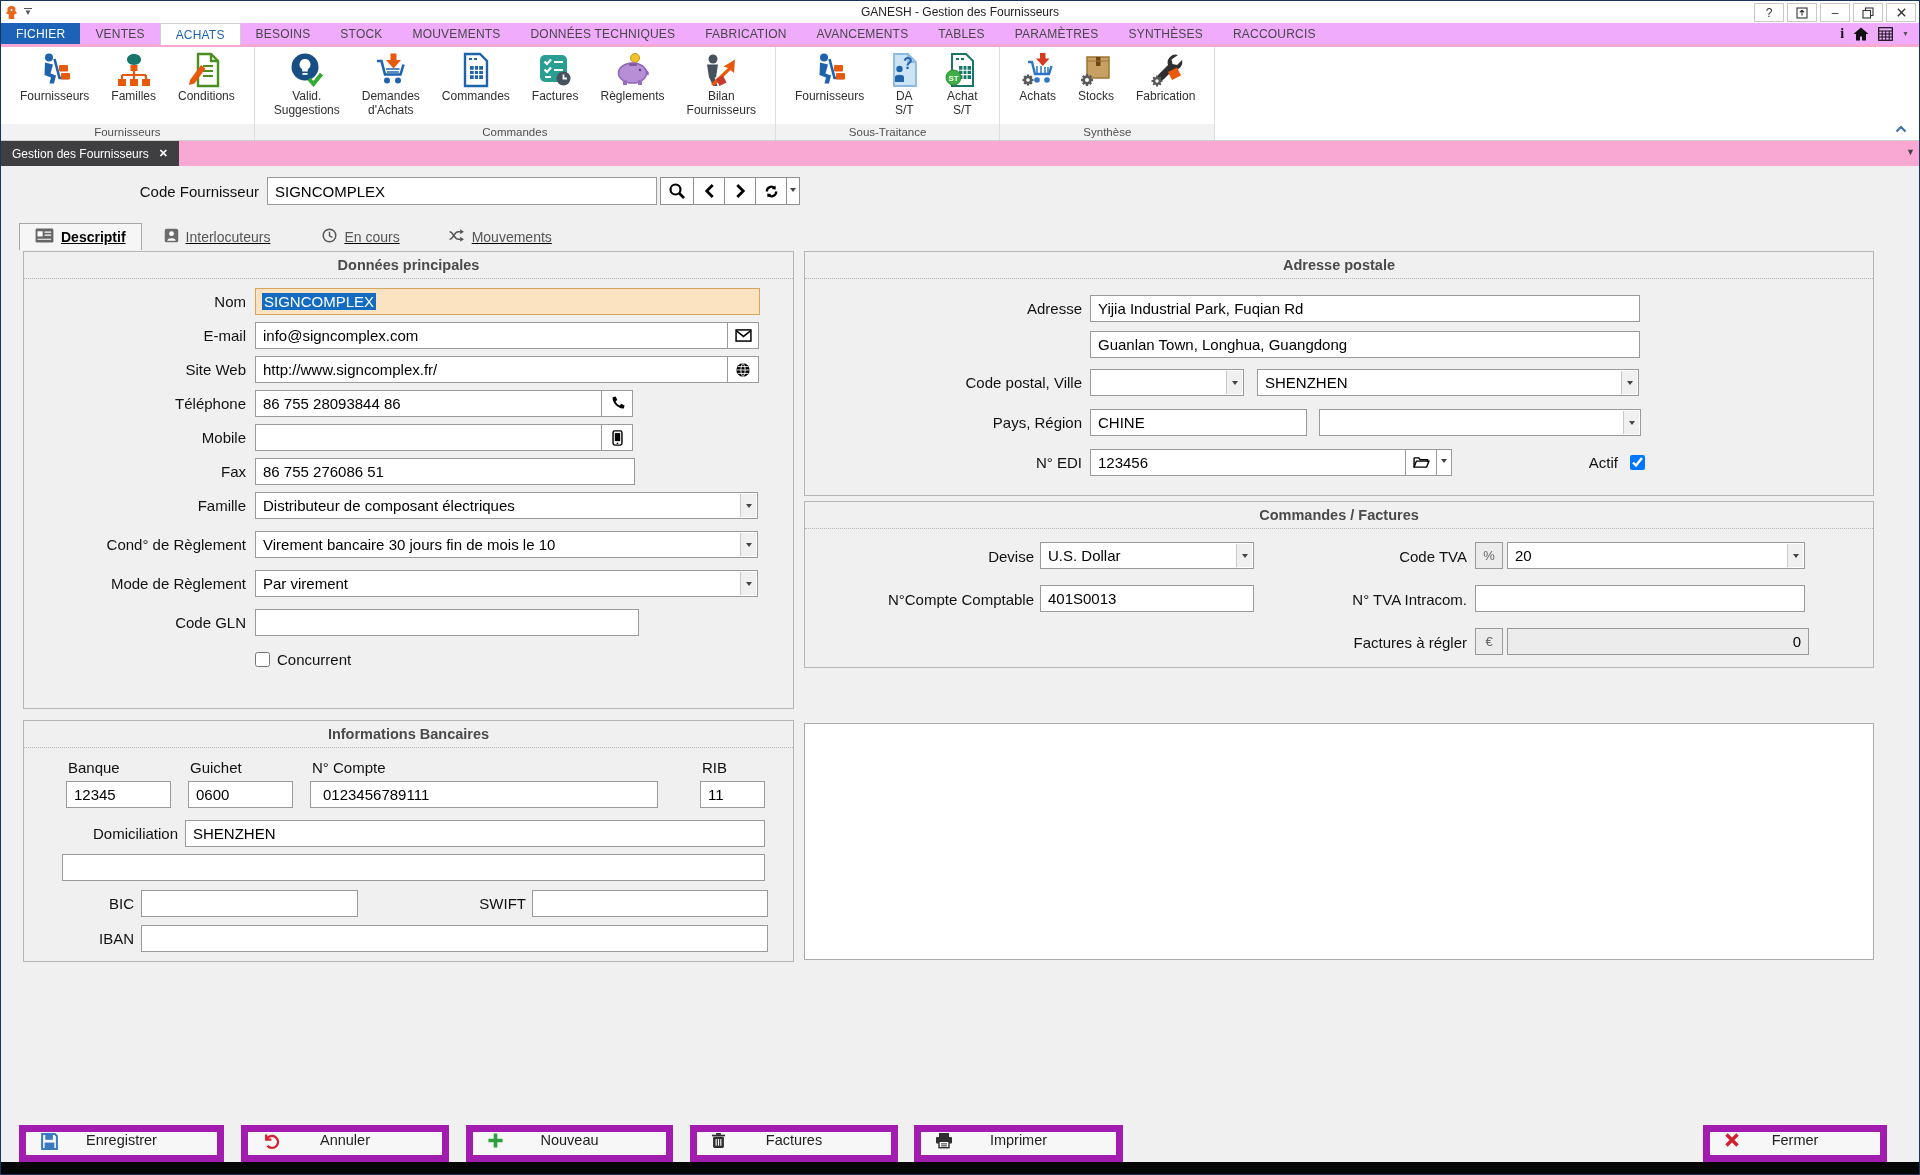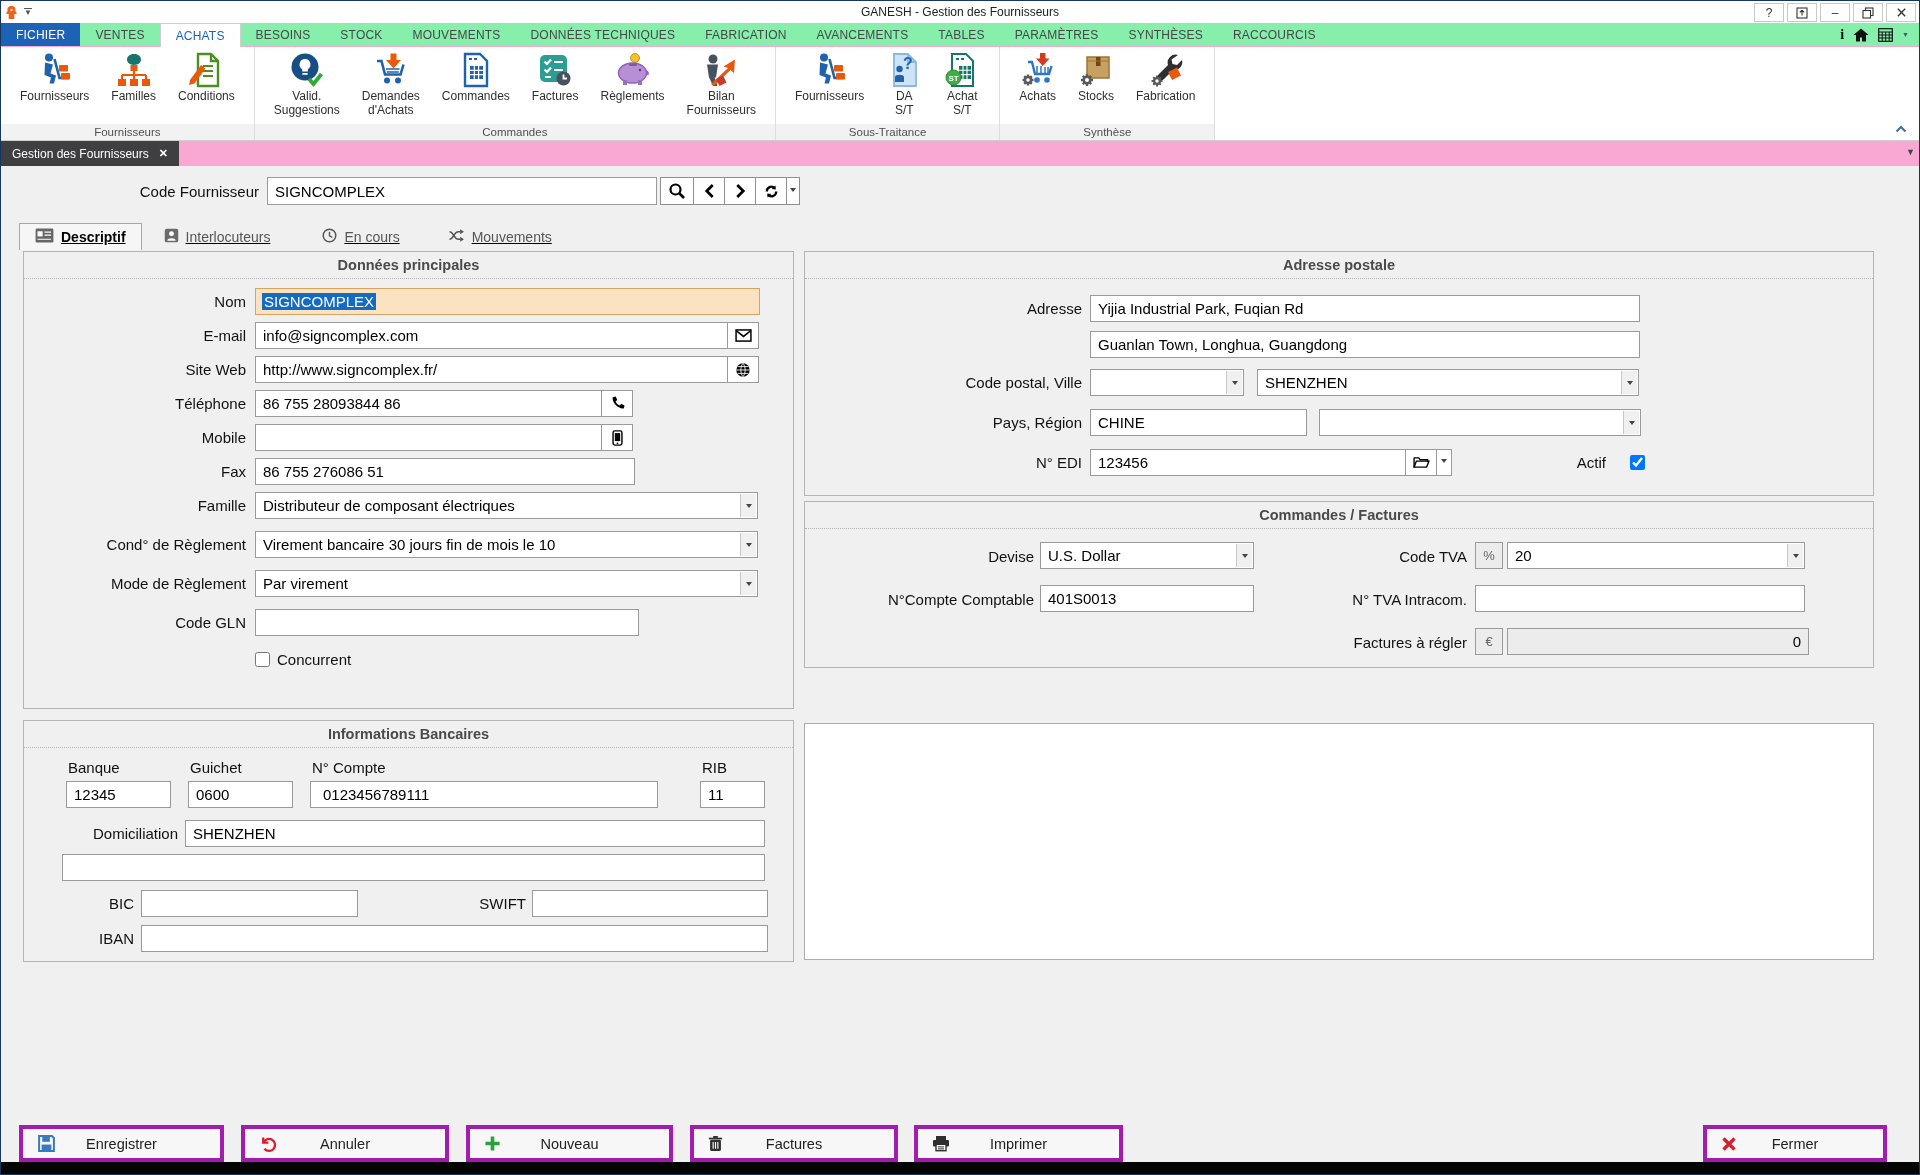--- a/index.html
+++ b/index.html
@@ -9,21 +9,21 @@
     border:1px solid #16365c;
   }
   
   .titlebar{height:22px;position:relative;display:flex;align-items:center;background:#fff;}
   .app-icon{margin-left:4px;display:flex;align-items:center;}
   .qat-arrow{margin-left:6px;font-size:8px;color:#555;border-top:1px solid #555;padding-top:1px;line-height:6px;}
   .win-title{position:absolute;left:0;right:0;text-align:center;font-size:12px;color:#222;}
   .win-controls{position:absolute;right:3px;top:2px;display:flex;gap:3px;}
   .win-btn{width:30px;height:19px;border:1px solid #c9c9c9;background:#fff;display:flex;align-items:center;justify-content:center;font-size:12px;color:#333;cursor:default;}
   
-  .menubar{height:24px;display:flex;align-items:stretch;border-bottom:1px solid #f9a8d4;background:#86efac;position:relative;}
+  .menubar{height:24px;display:flex;align-items:stretch;border-bottom:3px solid #f9a8d4;background:#f0abfc;position:relative;}
   .menu-tab{padding:4px 15px 3px;font-size:12px;color:#474747;display:flex;align-items:center;letter-spacing:.2px;}
   .menu-tab.fichier{background:#1c62b7;color:#fff;}
   .menu-tab.active{color:#1c62b7;background:#fff;border:1px solid #cfcfcf;border-bottom:none;margin-bottom:-1px;}
   .menu-icons{margin-left:auto;display:flex;align-items:center;gap:9px;padding-right:10px;}
   .mi{display:flex;align-items:center;color:#111;}
   .info-glyph{font-weight:bold;font-size:14px;font-family:"Liberation Serif",serif;}
   .mini-arrow{font-size:7px;color:#555;}
   
   .ribbon{height:94px;background:#fff;border-bottom:1px solid #cfcfcf;display:flex;position:relative;}
   .ribbon-group{display:flex;flex-direction:column;border-right:1px solid #dedede;}
@@ -67,21 +67,21 @@
   .frow{display:flex;align-items:center;height:27px;margin-top:7px;}
   .flabel{width:231px;text-align:right;padding-right:9px;font-size:15px;color:#111;flex:none;}
   .nom-field{width:505px;height:27px;background:#fbe2c0;border:1px solid #d8a35c;display:flex;align-items:center;padding:0 6px;font-size:15px;}
   .nom-field .sel{background:#146cc2;color:#fff;padding:0 2px;}
   .arow{display:flex;align-items:center;height:27px;position:relative;}
   .alabel{width:285px;text-align:right;padding-right:8px;font-size:15px;color:#111;flex:none;}
   .olabel{position:absolute;font-size:15px;color:#111;text-align:right;}
   .prefix-box{position:absolute;height:27px;border:1px solid #9a9a9a;background:#ececec;color:#666;display:flex;align-items:center;justify-content:center;font-size:13px;}
   .blabel{position:absolute;font-size:15px;color:#111;}
   
-  .fbtn{position:absolute;top:959px;height:37px;background:#f7f7f7;border:4px solid #a21caf;display:flex;align-items:center;cursor:default;}
+  .fbtn{position:absolute;top:959px;height:37px;background:#f7f7f7;border:7px solid #a21caf;display:flex;cursor:default;}
   .fbtn .fic{position:absolute;left:14px;display:flex;align-items:center;}
   .fbtn .flab{flex:1;text-align:center;font-size:14.5px;color:#222;}
   .window-bottom{position:absolute;left:0;bottom:0;width:100%;height:12px;background:#050505;}
   input[type=checkbox]{width:15px;height:15px;}
 </style>
 </head>
 <body>
 
 <div class="titlebar">
   <span class="app-icon">
@@ -598,21 +598,21 @@
       <span class="icon-btn">
           <svg width="17" height="13" viewBox="0 0 18 14">
             <path d="M1 2 h5 l1.5 2 H15.5 v2.5" fill="none" stroke="#000" stroke-width="1.5"></path>
             <path d="M1 12 L3.5 5.5 h13.5 L14.5 12 z" fill="none" stroke="#000" stroke-width="1.5"></path>
             <path d="M1 2 v10" stroke="#000" stroke-width="1.5"></path>
           </svg>
         </span>
       <span class="icon-btn" style="width:16px">
           <span class="tri" style="margin-top:0"></span>
         </span>
-      <span class="actif" style="position:absolute;right:228px;display:flex;align-items:center;gap:24px">
+      <span class="actif" style="position:absolute;right:228px;display:flex;align-items:center;gap:12px">
         <span class="flabel-txt">Actif</span>
         <input type="checkbox" checked="" style="">
       </span>
     </div>
   </div>
 
   <div class="panel panel-orders">
     <div class="panel-header">Commandes / Factures</div>
     <span class="olabel" style="left:60px;top:46px;width:169px">Devise</span>
     <div class="select" style="position:absolute;left:235px;top:40px;width:214px">

